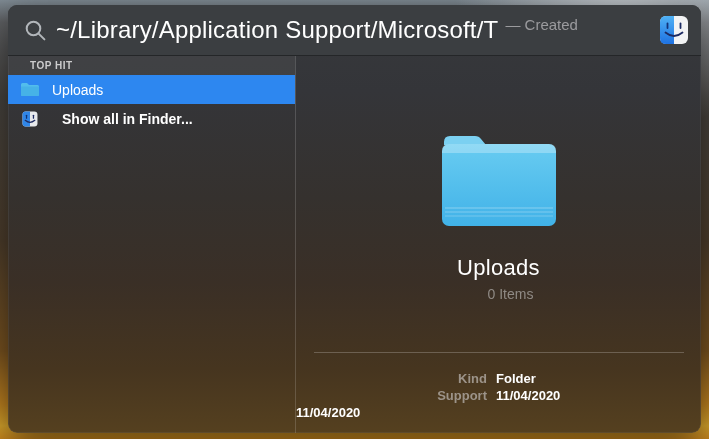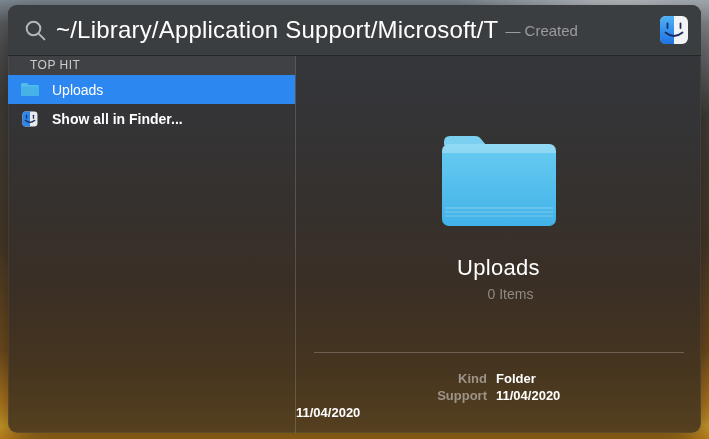--- a/index.html
+++ b/index.html
@@ -20,43 +20,43 @@
   }
 
   
   .searchbar {
     height:51px; display:flex; align-items:center;
     padding:0 12px 0 16px;
     background:#3b3e41;
     border-bottom:1px solid rgba(0,0,0,0.38);
   }
   .search-glyph { width:23px; height:23px; flex:0 0 auto; margin-right:9px; }
-  .query-wrap { display:flex; align-items:center; min-width:0; }
+  .query-wrap { display:flex; align-items:flex-start; min-width:0; }
   .query {
     color:#ffffff; font-size:24px; font-weight:300; letter-spacing:0.2px;
     white-space:nowrap;
   }
   .completion { color:#9b9b9e; font-size:15px; margin-left:7px; white-space:nowrap; }
   .finder-badge { margin-left:auto; width:30px; height:30px; flex:0 0 auto; }
 
   
   .content { position:absolute; top:51px; left:0; right:0; bottom:0; display:flex; }
 
   .left-panel { width:288px; flex:0 0 auto; border-right:1px solid rgba(255,255,255,0.16); }
   .section-header {
     height:19px; line-height:19px;
     background:rgba(255,255,255,0.055);
-    color:#cccccd; font-size:12px; font-weight:normal; letter-spacing:0.5px;
+    color:#cccccd; font-size:10px; font-weight:bold; letter-spacing:0.5px;
     padding-left:22px;
   }
   .row { height:29px; display:flex; align-items:center; padding-left:12px; }
   .row.selected { background:#2d87f0; }
   .row .row-icon { width:20px; height:17px; margin-right:12px; flex:0 0 auto; display:flex; align-items:center; justify-content:center; }
   .row-label { color:#ffffff; font-size:14px; }
-  .row-label.bold { font-weight:700; }
+  .row-label.bold { font-weight:700;margin-left:10px; }
 
   .right-panel { position:relative; flex:1; }
   .big-folder { position:absolute; top:78px; left:50%; transform:translateX(-50%); }
   .preview-title {
     position:absolute; top:199px; left:0; width:100%;
     text-align:center; color:#ffffff; font-size:22px; font-weight:300; letter-spacing:0.3px;
   }
   .preview-subtitle {
     position:absolute; top:230px; left:12px; width:100%;
     text-align:center; color:#8f8a85; font-size:14px;

